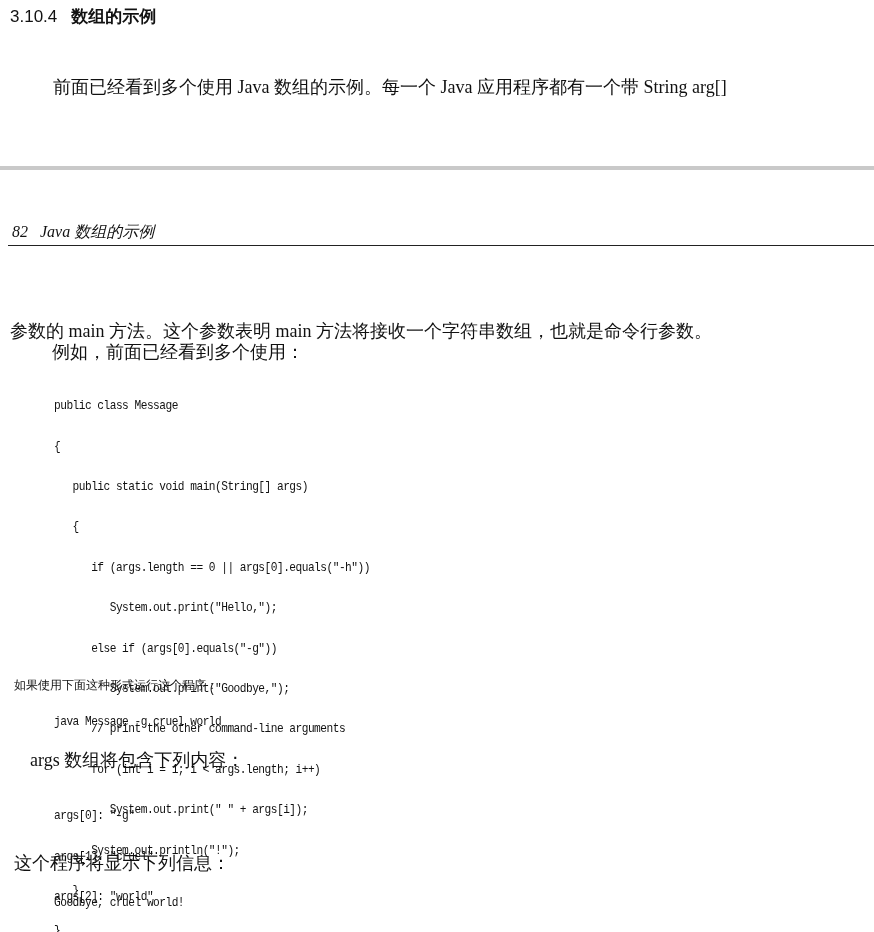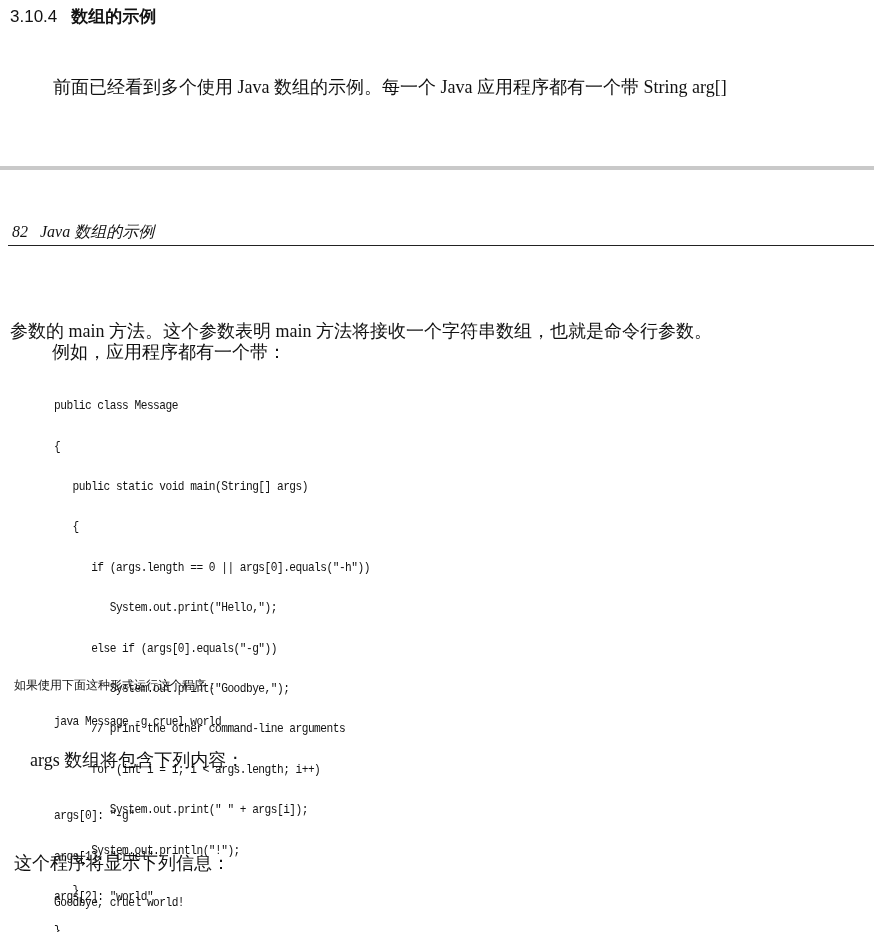--- a/index.html
+++ b/index.html
@@ -39,21 +39,21 @@
 <div class="abs sans section-heading"><span class="num">3.10.4</span><span>数组的示例</span></div>
 
 <div class="abs serif para1">前面已经看到多个使用 Java 数组的示例。每一个 Java 应用程序都有一个带 String arg[]</div>
 
 <div class="page-sep"></div>
 
 <div class="abs serif running-head"><span class="pg">82</span><span>Java 数组的示例</span></div>
 <div class="head-rule"></div>
 
 <div class="abs serif para2">参数的 main 方法。这个参数表明 main 方法将接收一个字符串数组，也就是命令行参数。</div>
-<div class="abs serif para3">例如，应用程序都有一个带：</div>
+<div class="abs serif para3">例如，前面已经看到多个使用：</div>
 
 <div class="abs mono code codeblock">
 <div>public class Message</div>
 <div>{</div>
 <div>   public static void main(String[] args)</div>
 <div>   {</div>
 <div>      if (args.length == 0 || args[0].equals("-h"))</div>
 <div>         System.out.print("Hello,");</div>
 <div>      else if (args[0].equals("-g"))</div>
 <div>         System.out.print("Goodbye,");</div>

